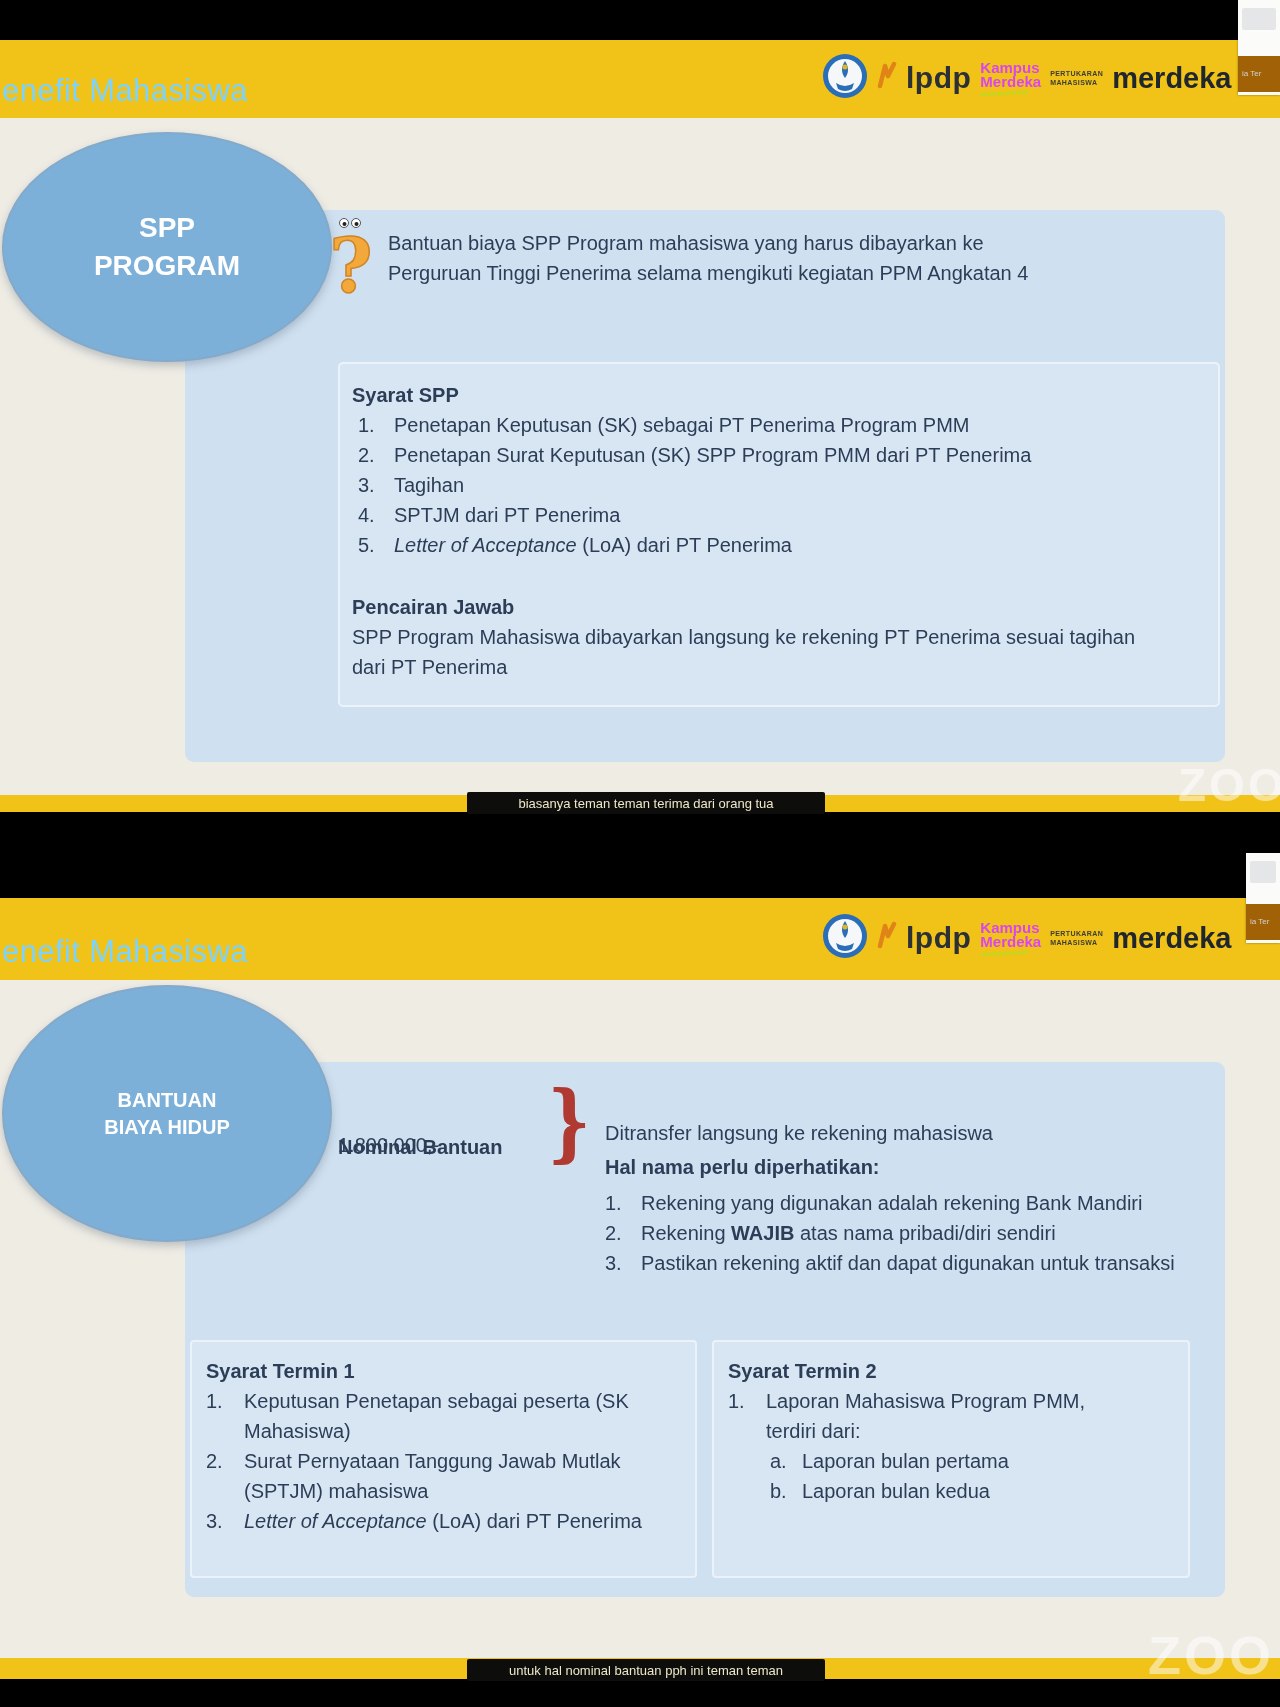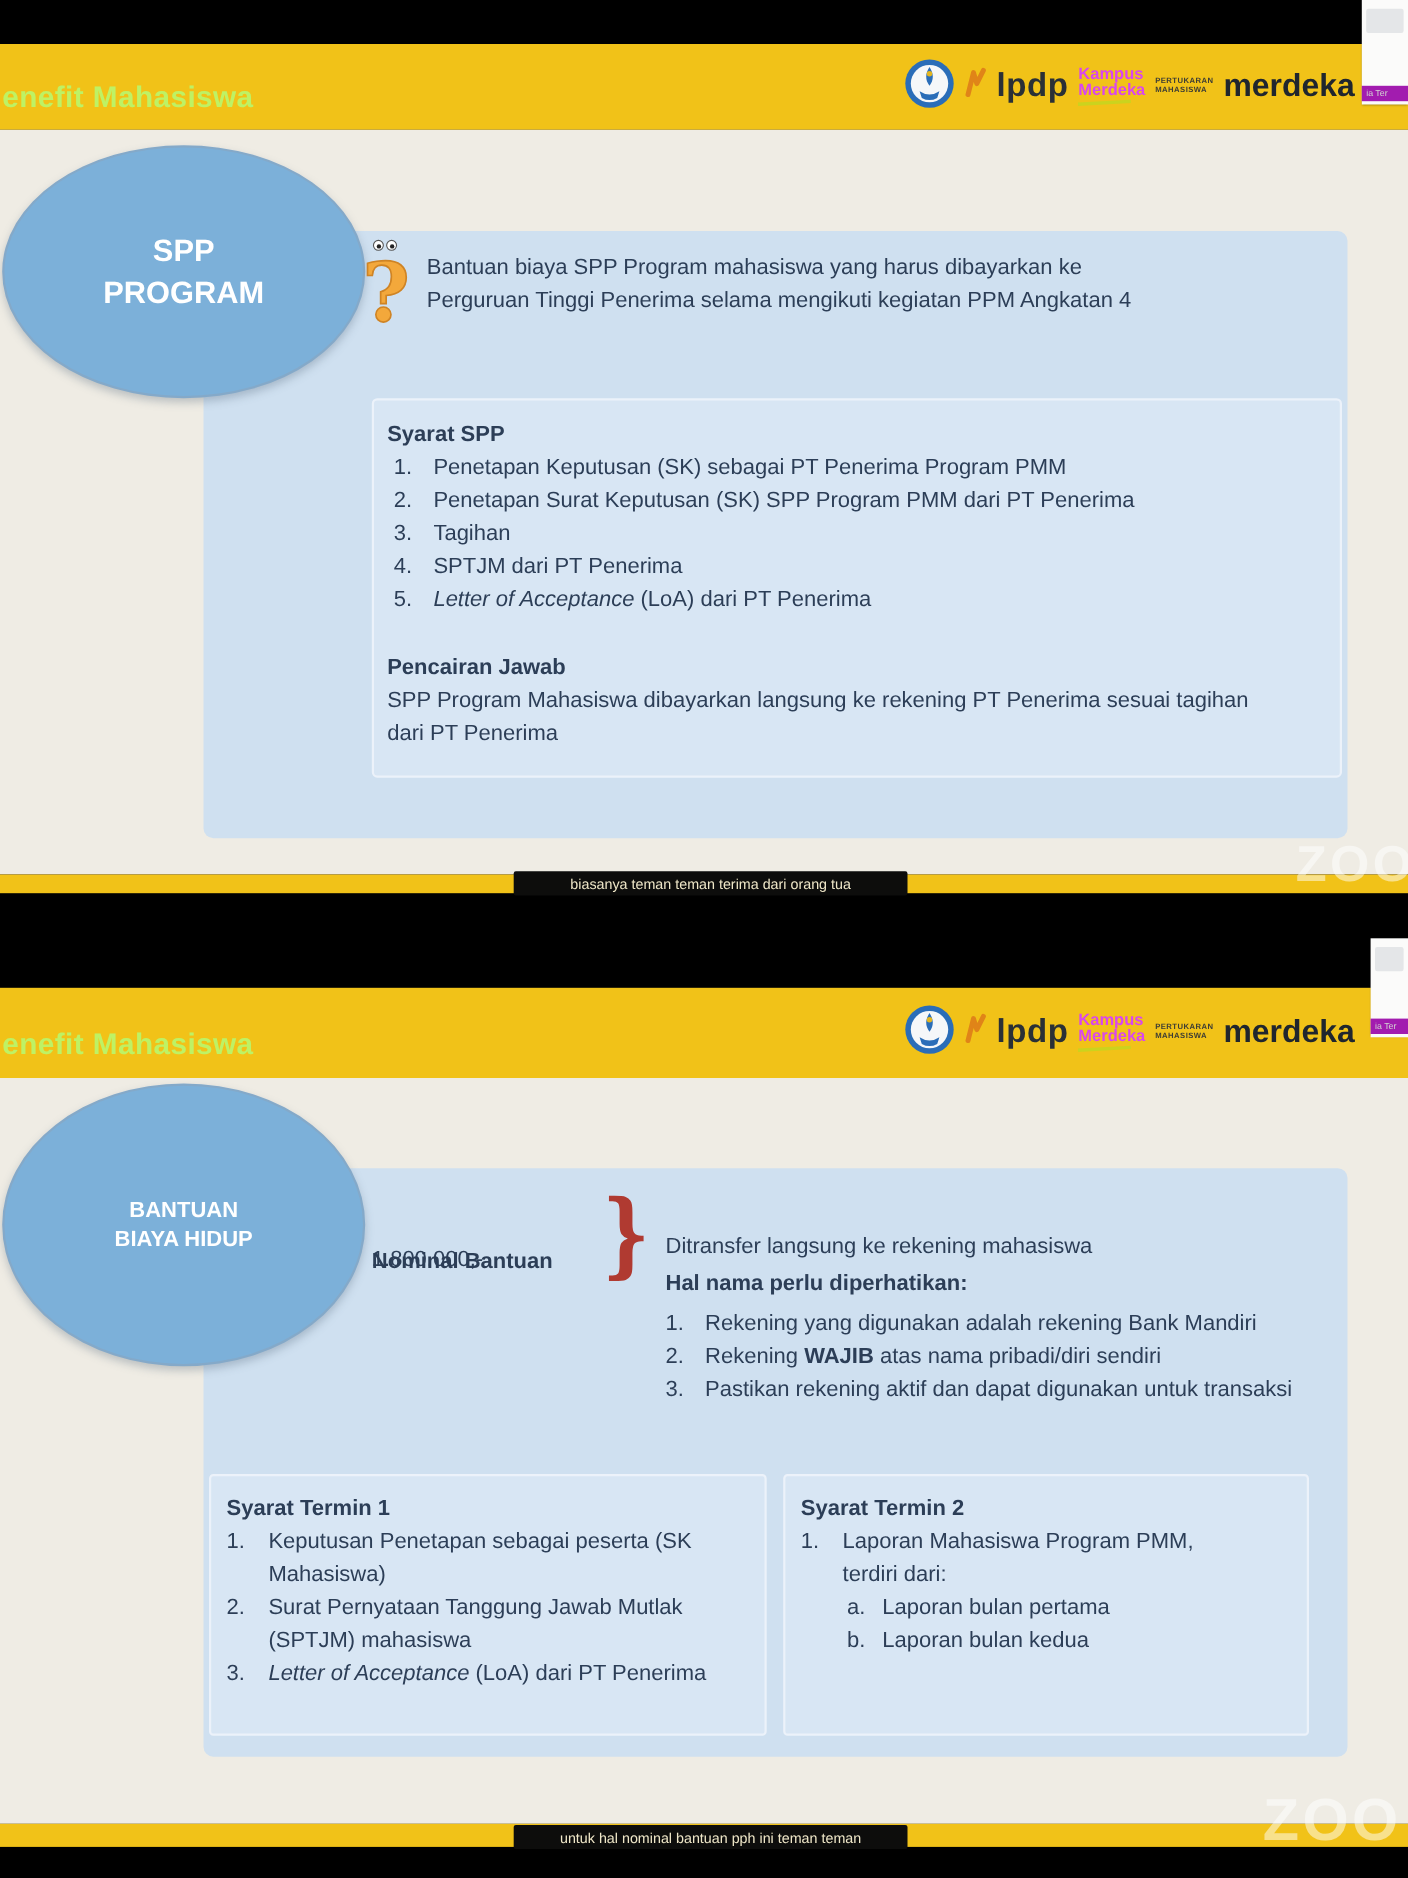--- a/index.html
+++ b/index.html
@@ -1,21 +1,21 @@
 <!DOCTYPE html>
 <html><head>
 <meta charset="utf-8">
 <style>
   html,body{margin:0;padding:0;background:#000;}
   .screen{position:relative;width:1280px;height:1707px;background:#000;overflow:hidden;
           font-family:"Liberation Sans",sans-serif;}
   .abs{position:absolute;}
   .ybar{position:absolute;left:0;width:1280px;background:#f1c218;}
   .sbody{position:absolute;left:0;width:1280px;background:#efece4;}
-  .title{position:absolute;font-size:27px;font-weight:700;color:#bef264;letter-spacing:.4px;line-height:1;}
+  .title{position:absolute;font-size:31px;font-weight:400;color:#7dd3fc;letter-spacing:.4px;line-height:1;}
   .logos{position:absolute;display:flex;align-items:center;gap:9px;height:50px;}
   .lpdp-text{font-size:30px;font-weight:600;color:#2a3036;letter-spacing:.5px;line-height:1;}
   .km{font-weight:800;font-size:15px;line-height:.95;color:#d946ef;}
   .km .u{height:3px;background:#cbd31e;width:48px;margin-top:3px;transform:rotate(-3deg);}
   .ptm{font-size:7px;font-weight:700;color:#3d3d35;line-height:1.35;letter-spacing:.4px;}
   .mrd{font-size:29px;font-weight:800;color:#20262e;line-height:1;white-space:nowrap;}
   .bubble{position:absolute;border-radius:50%;background:#7cb0d9;border:2px solid #84a9c9;
           box-shadow:0 4px 8px rgba(90,110,130,.35);display:flex;align-items:center;justify-content:center;
           text-align:center;color:#fff;font-weight:bold;line-height:1.35;}
   .panel{position:absolute;background:#cfe0f0;border-radius:9px;}
@@ -30,22 +30,22 @@
   .itx{flex:1;}
   .sub{margin-left:42px;}
   .sub .n{width:32px;}
   .brace{position:absolute;font-family:"DejaVu Serif",serif;color:#b03a31;font-size:84px;line-height:1;
          transform:scaleX(.8);font-weight:bold;}
   .cap{position:absolute;background:#0d0d0c;color:#efe7c8;font-size:13px;display:flex;align-items:center;
        justify-content:center;border-radius:2px;white-space:nowrap;overflow:hidden;}
   .wm{position:absolute;color:rgba(255,255,255,.5);font-weight:bold;letter-spacing:3px;line-height:1;}
   .thumb{position:absolute;background:#fbfbfa;z-index:6;box-shadow:0 0 2px rgba(0,0,0,.4);}
   .thumb .smudge{position:absolute;left:4px;top:8px;right:4px;height:22px;background:#e4e6e8;border-radius:2px;}
-  .tag{position:absolute;left:0;bottom:3px;background:#a21caf;color:#d2d2d2;font-size:8px;line-height:1;
-       padding:3px 4px;max-width:100%;white-space:nowrap;overflow:hidden;box-sizing:border-box;width:100%;}
+  .tag{position:absolute;left:0;bottom:3px;background:#a16207;color:#d2d2d2;font-size:8px;line-height:1;
+       padding:14px 4px;max-width:100%;white-space:nowrap;overflow:hidden;box-sizing:border-box;width:100%;}
   .hbox{position:absolute;background:#d8e6f4;border:2px solid #ecf2fa;border-radius:4px;box-sizing:border-box;
         padding:14px 14px;font-size:20px;color:#2c3e57;line-height:1.5;}
 </style>
 </head>
 <body>
 
 <div class="screen">
 
   <div class="ybar" style="top:40px;height:78px;"></div>
   <div class="title" style="left:2px;top:75px;">enefit Mahasiswa</div>

